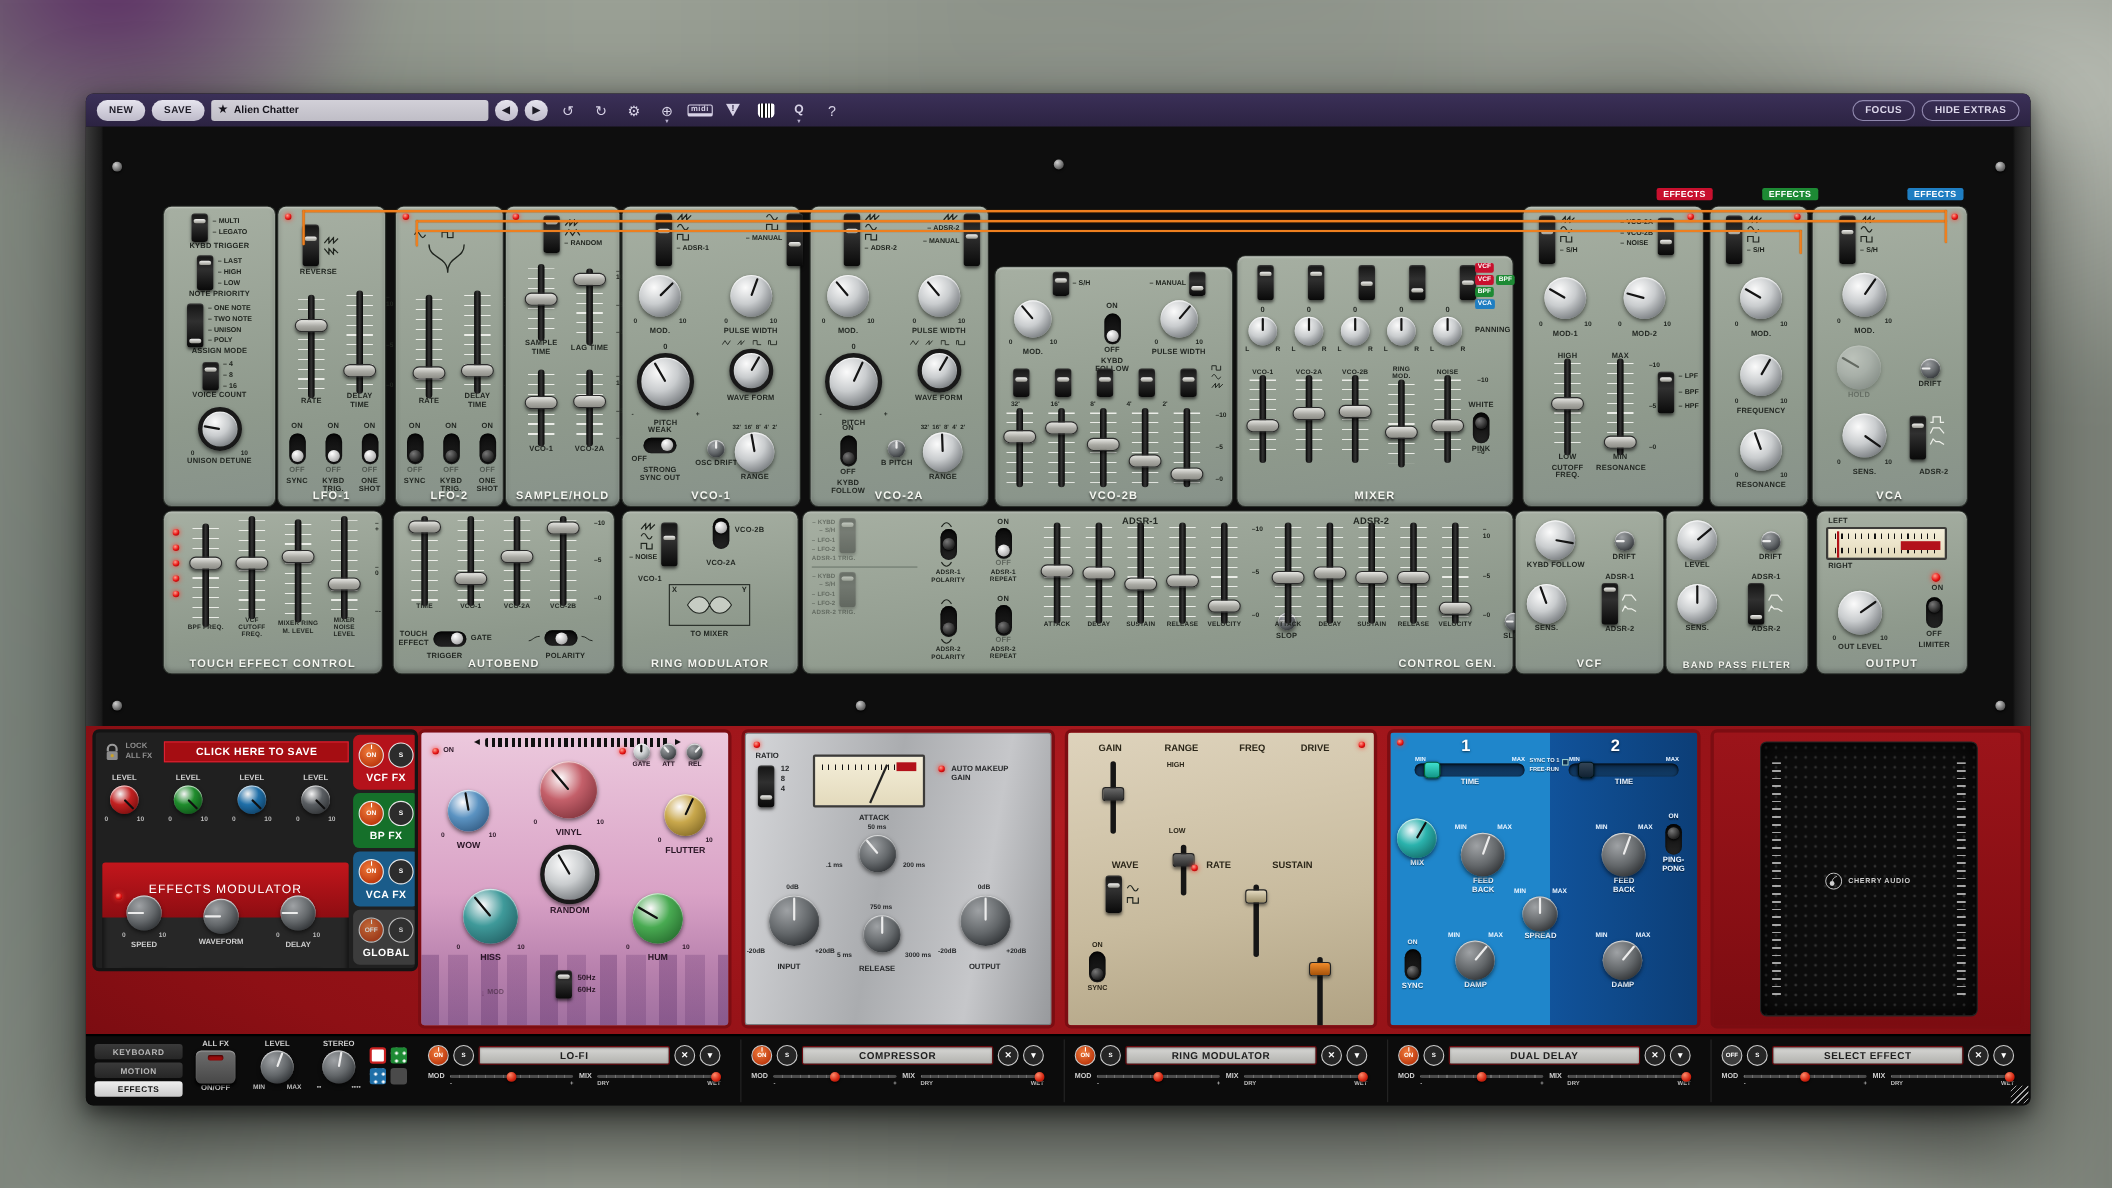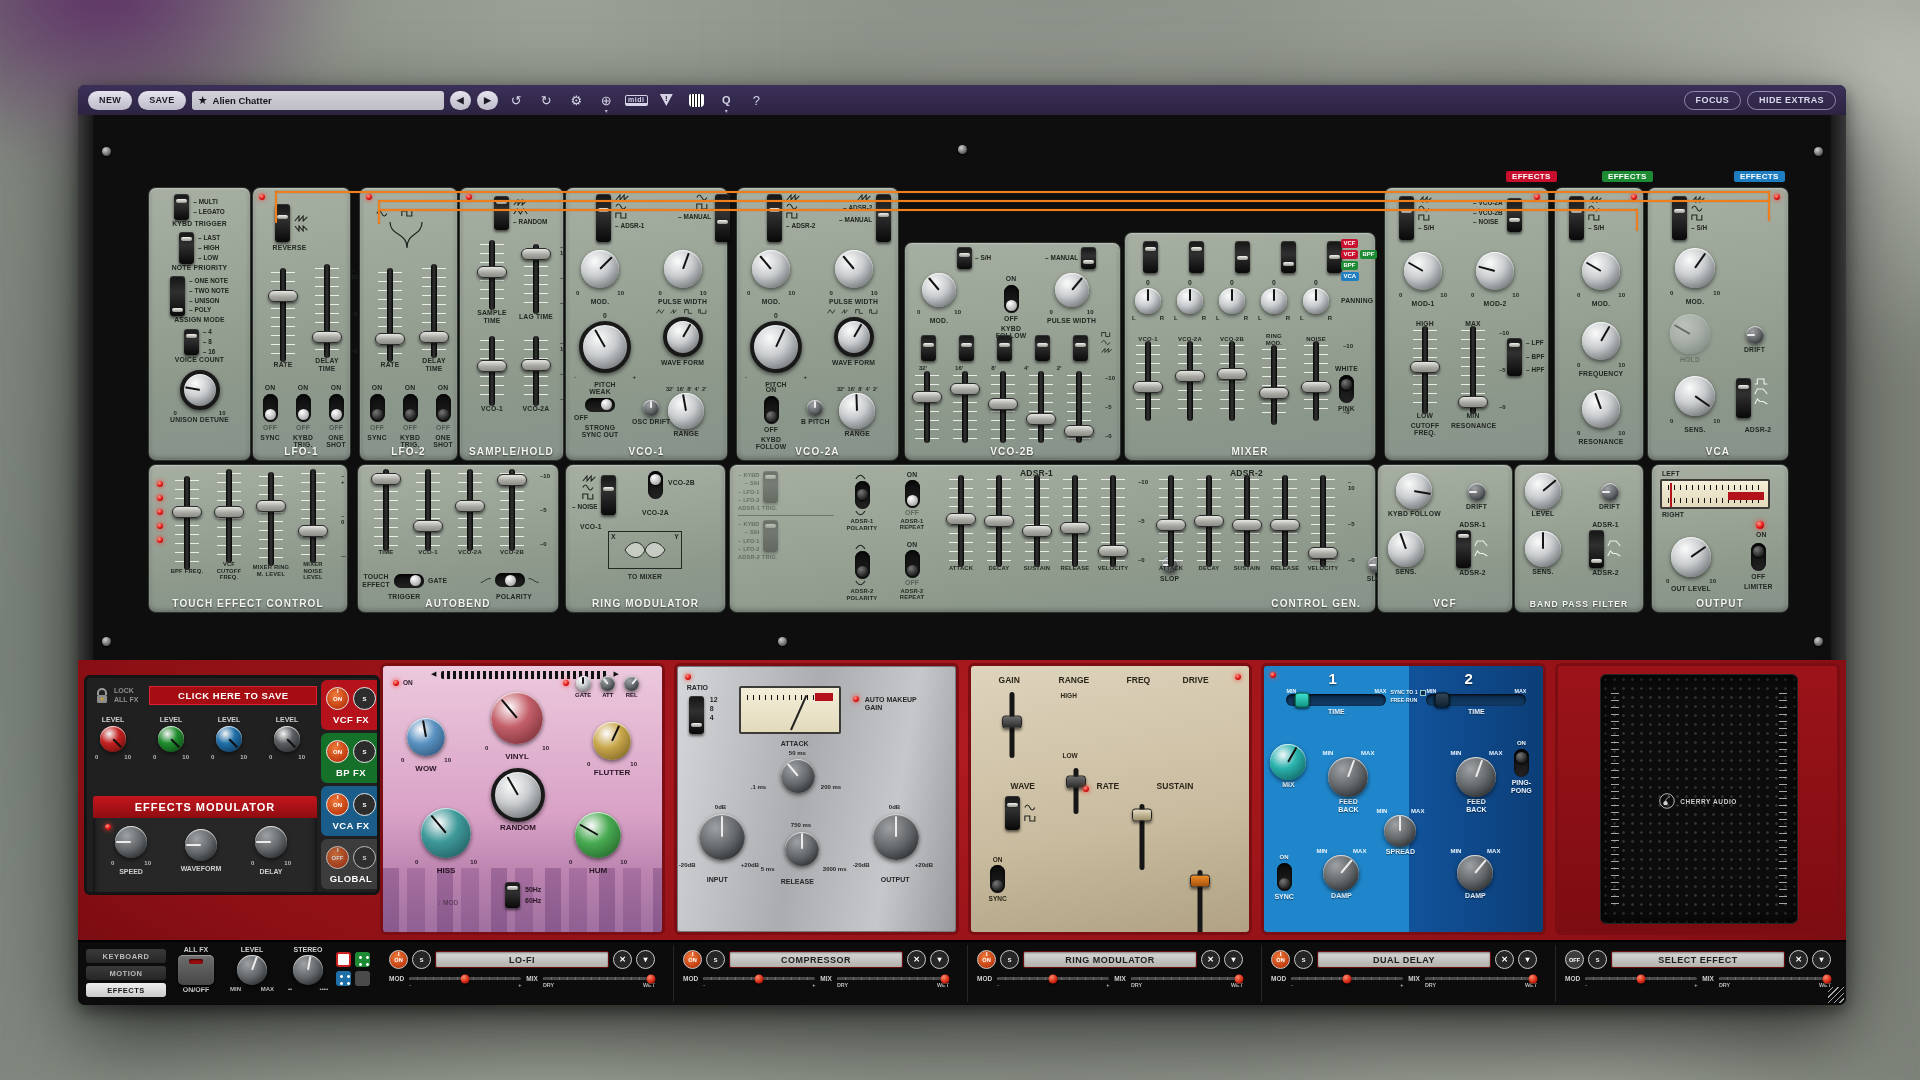--- a/index.html
+++ b/index.html
@@ -81,25 +81,25 @@
   .wi.w path{stroke:#eef0ea}
   .col{display:flex;flex-direction:column;align-items:center}
   .row{display:flex;align-items:center}
   .logo{position:absolute;right:62px;top:518px;display:flex;align-items:baseline;gap:9px;color:#fff;z-index:4}
   .vu{position:relative;background:linear-gradient(#f4eed9,#e3dabc);border:2px solid #3c3b38;border-radius:2px;overflow:hidden}
   .vu .tk{position:absolute;left:6%;right:6%;height:5px;background:repeating-linear-gradient(90deg,#111 0 1px,transparent 1px 6px)}
   .vu .red{position:absolute;background:#b3121a}
   
   .fxs{position:absolute;left:0;top:575px;width:1768px;height:280px;
        background:radial-gradient(1200px 420px at 50% 30%,#b01b20,#8e1015 70%,#6e0a0f)}
-  .fxp{position:absolute;top:15px;height:220px;border:3px solid #7c0d12;border-radius:6px;overflow:hidden}
+  .fxp{position:absolute;top:3px;height:220px;border:3px solid #7c0d12;border-radius:6px;overflow:hidden}
   .fxrow{position:absolute;left:302px;right:6px;top:3px;bottom:5px;display:flex;gap:9px}
   .fxrow>.fxp{position:relative;top:0;height:auto;flex:1}
   .dark{background:#202020}
-  .rhead{background:linear-gradient(#c3161c,#8e0d12);color:#fff;font-weight:bold;text-align:center;font-size:11px;letter-spacing:1px;padding:5px 0;border-radius:3px 3px 0 0}
+  .rhead{background:linear-gradient(#c3161c,#8e0d12);color:#fff;font-weight:normal;text-align:center;font-size:11px;letter-spacing:1px;padding:19px 0;border-radius:3px 3px 0 0}
   .glabel{font-size:7px;font-weight:bold;color:#cfcfcf;text-align:center;line-height:1.2}
   .fxbtn{width:44px;height:32px;border-radius:5px;background:linear-gradient(#6e6e6e,#474747);box-shadow:0 2px 3px #000,inset 0 1px 1px rgba(255,255,255,.35);position:relative}
   .fxbtn::before{content:"";position:absolute;top:4px;left:11px;right:11px;height:5px;background:#9c0c0c;border-radius:2px;box-shadow:inset 0 1px 2px rgba(0,0,0,.7)}
   .bus{border-radius:6px;display:flex;flex-direction:column;align-items:center;gap:4px;padding:7px 0 5px;background:var(--c,#444)}
   .bus .bl{color:#fff;font-weight:bold;font-size:9.5px;letter-spacing:.4px}
   .bcir{width:23px;height:23px;border-radius:50%;border:1.5px solid #e8e8e8;display:flex;align-items:center;justify-content:center;font-size:6px;font-weight:bold;color:#fff;position:relative;background:#2c2c2c}
   .bcir.on{background:radial-gradient(circle at 40% 35%,#ef7a3a,#c03c10 70%)}
   .bcir.on::before,.bcir.offc::before{content:"";position:absolute;top:1px;left:50%;width:1.5px;height:4px;background:#fff;transform:translateX(-50%)}
   .off .bcir{opacity:.75}
   .lb-dim{opacity:.45}
@@ -1577,21 +1577,21 @@
           <span class="lfl">VINYL</span>
         </div>
         <div class="abs col" style="left:18px;top:52px;gap:1px;z-index:2">
           <div class="knb cknb" style="--s:38px;--a:170deg;--c:#5b93c2;--c2:#274b70"></div>
           <div class="mm" style="--w:50px;color:#2a1626">
               <span>0</span>
               <span>10</span>
             </div>
           <span class="lfl">WOW</span>
         </div>
-        <div class="abs col" style="left:204px;top:56px;gap:1px;z-index:2">
+        <div class="abs col" style="left:215px;top:56px;gap:1px;z-index:2">
           <div class="knb cknb" style="--s:38px;--a:205deg;--c:#c9a84c;--c2:#70591c"></div>
           <div class="mm" style="--w:50px;color:#2a1626">
               <span>0</span>
               <span>10</span>
             </div>
           <span class="lfl">FLUTTER</span>
         </div>
         <div class="abs col" style="left:108px;top:102px;gap:1px;z-index:2">
           <div class="knb ring" style="--s:54px;--a:150deg"></div>
           <span class="lfl">RANDOM</span>

